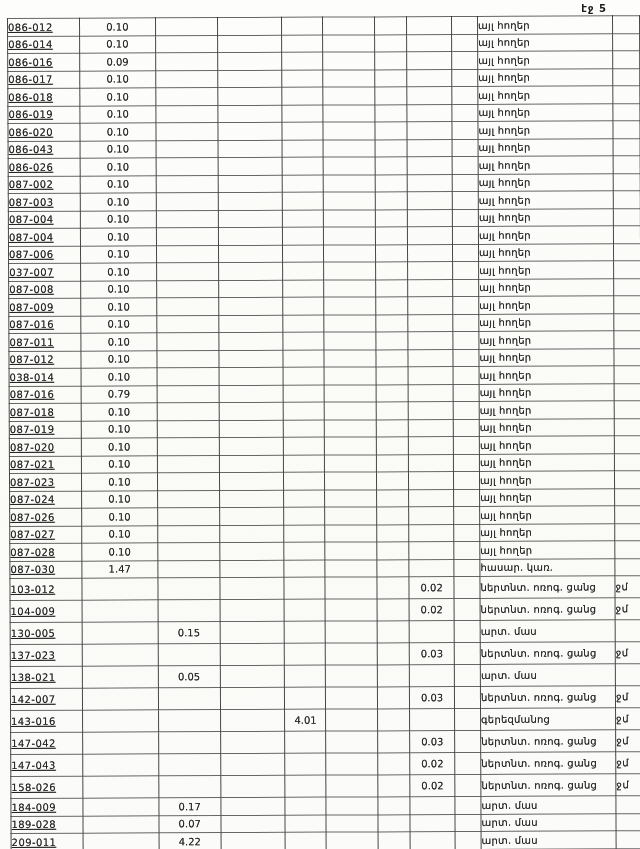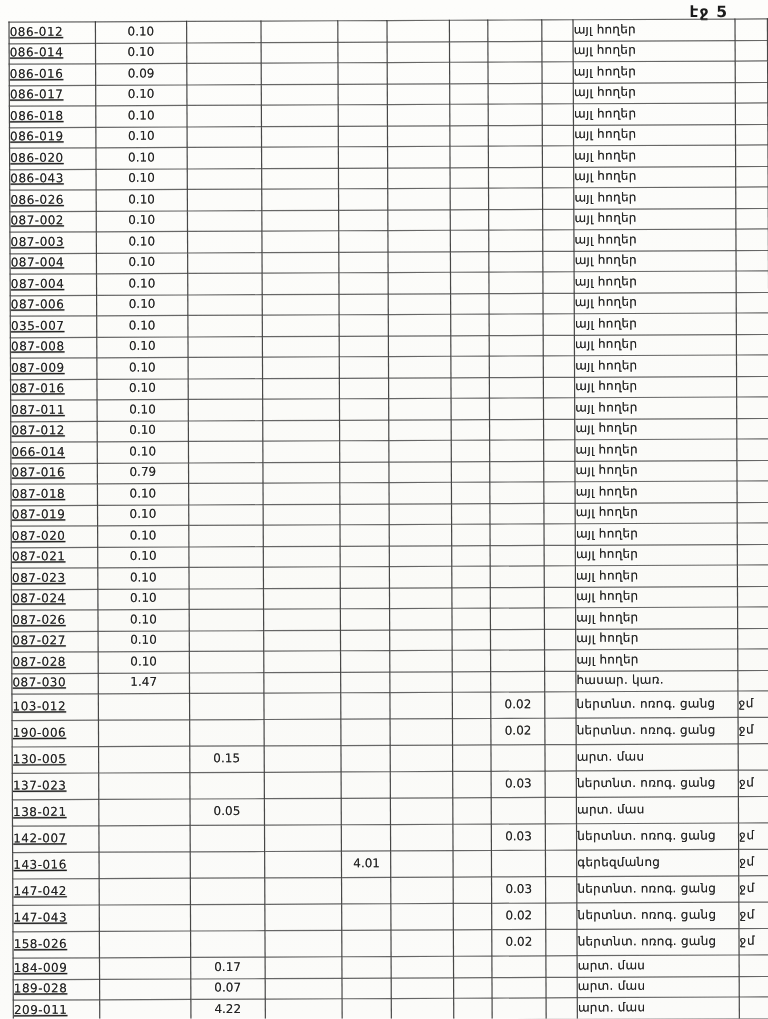--- a/index.html
+++ b/index.html
@@ -13,21 +13,21 @@
     height: 849px;
     overflow: hidden;
     background: linear-gradient(180deg, #fdfdfb 0%, #fafaf7 60%, #fbfbf9 100%);
     font-family: "DejaVu Sans", "Liberation Sans", sans-serif;
     color: #222;
   }
   .page-label {
     position: absolute;
     top: 3px;
     right: 33px;
-    font-size: 13px;
+    font-size: 10px;
     font-weight: bold;
     letter-spacing: 1px;
     color: #1b1b1b;
   }
   table.doc {
     border-collapse: collapse;
     table-layout: fixed;
     margin: 18px 0 0 7px;
     transform: rotate(-0.25deg);
     transform-origin: 0 0;
@@ -266,21 +266,21 @@
     <td class="v"></td>
     <td class="v"></td>
     <td class="v"></td>
     <td class="v"></td>
     <td class="v"></td>
     <td class="v"></td>
     <td class="label">այլ հողեր</td>
     <td class="note"></td>
   </tr>
         <tr class="ra">
-    <td class="code">035-007</td>
+    <td class="code">037-007</td>
     <td class="v v1">0.10</td>
     <td class="v"></td>
     <td class="v"></td>
     <td class="v"></td>
     <td class="v"></td>
     <td class="v"></td>
     <td class="v"></td>
     <td class="v"></td>
     <td class="label">այլ հողեր</td>
     <td class="note"></td>
@@ -344,21 +344,21 @@
     <td class="v"></td>
     <td class="v"></td>
     <td class="v"></td>
     <td class="v"></td>
     <td class="v"></td>
     <td class="v"></td>
     <td class="label">այլ հողեր</td>
     <td class="note"></td>
   </tr>
         <tr class="ra">
-    <td class="code">066-014</td>
+    <td class="code">038-014</td>
     <td class="v v1">0.10</td>
     <td class="v"></td>
     <td class="v"></td>
     <td class="v"></td>
     <td class="v"></td>
     <td class="v"></td>
     <td class="v"></td>
     <td class="v"></td>
     <td class="label">այլ հողեր</td>
     <td class="note"></td>
@@ -513,21 +513,21 @@
     <td class="v"></td>
     <td class="v"></td>
     <td class="v"></td>
     <td class="v"></td>
     <td class="v">0.02</td>
     <td class="v"></td>
     <td class="label">ներտնտ. ոռոգ. ցանց</td>
     <td class="note">ջմ</td>
   </tr>
         <tr class="rb">
-    <td class="code">190-006</td>
+    <td class="code">104-009</td>
     <td class="v v1"></td>
     <td class="v"></td>
     <td class="v"></td>
     <td class="v"></td>
     <td class="v"></td>
     <td class="v"></td>
     <td class="v">0.02</td>
     <td class="v"></td>
     <td class="label">ներտնտ. ոռոգ. ցանց</td>
     <td class="note">ջմ</td>

